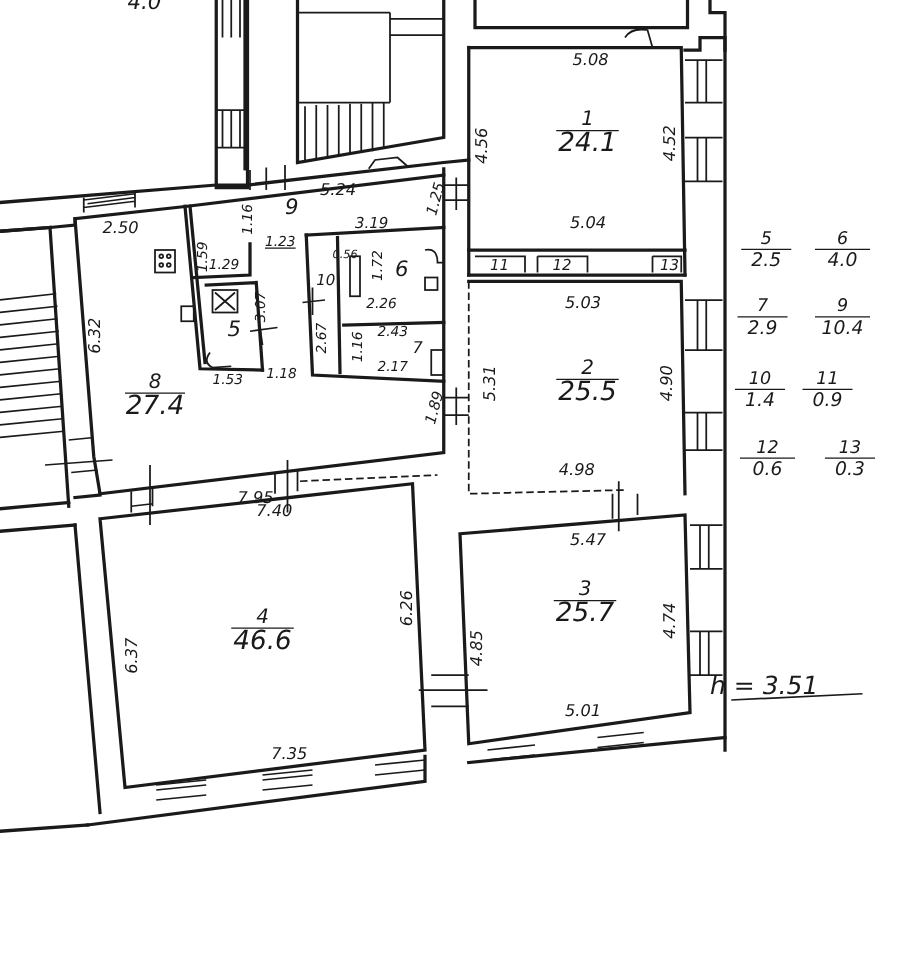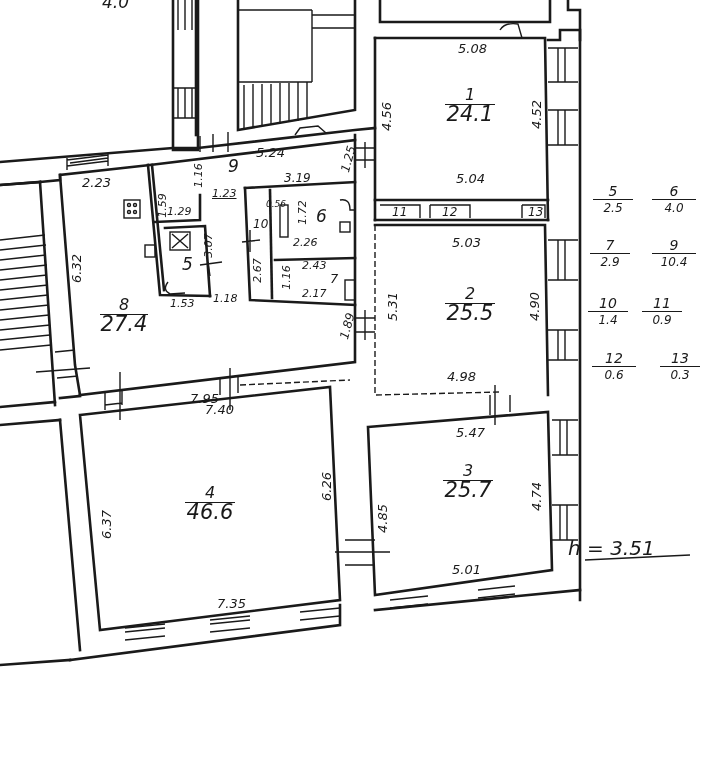--- a/index.html
+++ b/index.html
@@ -6,21 +6,21 @@
   body{width:726px;height:768px;overflow:hidden;position:relative;font-family:"DejaVu Sans",sans-serif;}
   svg{position:absolute;left:0;top:0;}
   .w{stroke:#1a1a1a;stroke-width:2.6;fill:none;stroke-linecap:square;}
   .t{stroke:#1a1a1a;stroke-width:1.4;fill:none;}
   .lbl{position:absolute;font-family:"DejaVu Sans",sans-serif;color:#1a1a1a;font-size:13px;font-style:italic;white-space:nowrap;line-height:1;}
   .num{font-size:17px;}
   .frac{position:absolute;text-align:center;font-family:"DejaVu Sans",sans-serif;color:#1a1a1a;font-style:italic;}
   .frac .top{display:block;font-size:16px;line-height:18px;border-bottom:1.6px solid #1a1a1a;padding:0 6px;}
   .frac .bot{display:block;font-size:21px;line-height:19px;}
   .leg .top{font-size:14px;line-height:16px;}
-  .leg .bot{font-size:12px;line-height:17px;}
+  .leg .bot{font-size:15px;line-height:17px;}
   .rot{transform-origin:center center;}
 </style>
 </head>
 <body>
 
 <svg width="726" height="768" viewBox="0 0 726 768">
 
   <g>
     <path class="w" d="M173 0 L173 150 L198 150 L198 0"></path>
     <path class="w" d="M196 0 L196 135"></path>
@@ -173,21 +173,21 @@
 
 <div class="lbl" style="left:205px;top:403px;">7.40</div>
 <div class="lbl rot" style="left:92px;top:518px;transform:rotate(-90deg);">6.37</div>
 <div class="lbl rot" style="left:312px;top:480px;transform:rotate(-90deg);">6.26</div>
 <div class="frac" style="left:185px;top:484px;width:50px;">
   <span class="top">4</span>
   <span class="bot">46.6</span>
 </div>
 <div class="lbl" style="left:217px;top:597px;">7.35</div>
 
-<div class="lbl" style="left:82px;top:176px;">2.23</div>
+<div class="lbl" style="left:82px;top:176px;">2.50</div>
 <div class="lbl rot" style="left:62px;top:262px;transform:rotate(-90deg);">6.32</div>
 <div class="frac" style="left:100px;top:296px;width:48px;">
   <span class="top">8</span>
   <span class="bot">27.4</span>
 </div>
 <div class="lbl" style="left:190px;top:362px;margin-top:30px;">7.95</div>
 <div class="lbl" style="left:213px;top:293px;font-size:11px;">1.18</div>
 
 <div class="lbl num" style="left:228px;top:158px;">9</div>
 <div class="lbl" style="left:256px;top:146px;">5.24</div>

